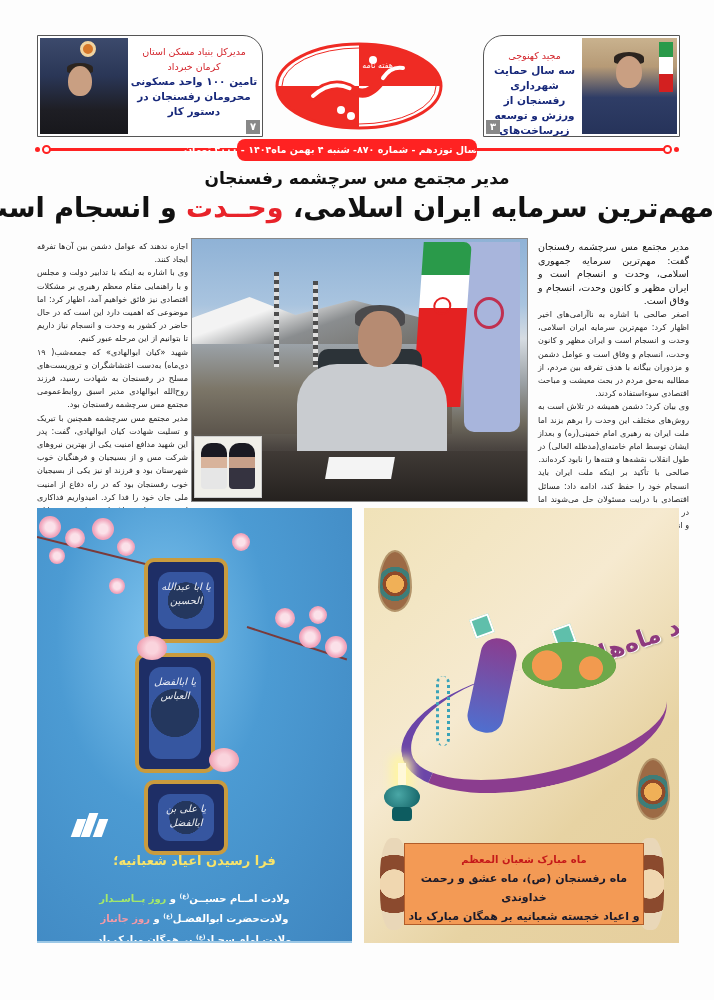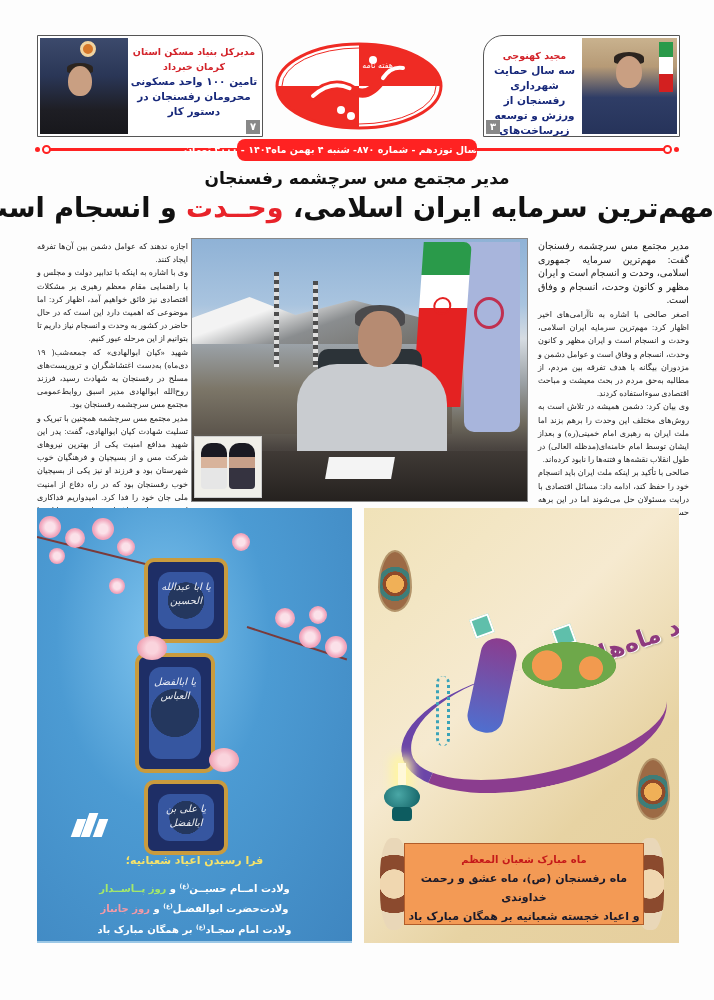--- a/index.html
+++ b/index.html
@@ -25,21 +25,21 @@
   .teaser .hair { position:absolute; background:#2b241f; border-radius: 50% 50% 20% 20%; }
   .teaser-left .hair { left: 27px; top: 25px; width: 26px; height: 10px; }
   .teaser-right .hair { left: 32px; top: 14px; width: 30px; height: 12px; }
   .teaser .logo-badge { position:absolute; left: 40px; top: 3px; width: 16px; height: 16px; border-radius: 50%;
     background:#d6772a; border: 3px solid #f0d3a0; }
   .teaser .flag { position:absolute; right: 4px; top: 4px; width: 14px; height: 50px;
     background: linear-gradient(180deg,#2a9a4a 0 30%,#fff 30% 65%,#d32020 65% 100%); }
   .teaser .text { position: absolute; top: 8px; text-align: center; line-height: 15px; }
   .teaser-left .text { left: 92px; right: 4px; }
   .teaser-right .text { left: 4px; right: 98px; top: 12px; }
-  .teaser .kicker { color: #d3232a; font-size: 9.5px; font-weight: bold; display:block; }
+  .teaser .kicker { color: #d3232a; font-size: 9.5px; font-weight: normal; display:block; }
   .teaser .headline { color: #17287a; font-size: 10.5px; font-weight: bold; display:block; }
   .teaser .pagenum { position: absolute; bottom: 2px; width: 14px; height: 14px; background: #888; color: #fff;
     font-size: 10px; font-weight: bold; text-align: center; line-height: 14px; }
   .teaser-left .pagenum { left: 251px; left: auto; right: 2px; }
   .teaser-right .pagenum { left: 2px; }
 
   .logo { position: absolute; left: 273px; top: 38px; width: 172px; height: 96px; }
 
   
   .datebar { position: absolute; left: 37px; top: 139px; width: 640px; height: 22px; }
@@ -53,21 +53,21 @@
   .datebar .pill { position: absolute; left: 200px; width: 240px; height: 22px; background: #f22; border-radius: 8px;
     color: #fff; font-size: 9.5px; font-weight: bold; text-align: center; line-height: 22px; white-space: nowrap; }
 
   
   .overline { position: absolute; top: 168px; left: 0; width: 714px; text-align: center;
     font-size: 17px; font-weight: bold; color: #111; }
   .main-title { position: absolute; top: 192px; left: 0; width: 714px; text-align: center;
     font-size: 27px; font-weight: bold; color: #111; white-space: nowrap; letter-spacing: -0.5px; }
   .main-title .accent { color: #e8232a; }
 
-  .col { position: absolute; top: 240px; width: 151px; font-size: 8px; line-height: 13.2px; text-align: justify; color: #222; font-family: Liberation Serif, serif; }
+  .col { position: absolute; top: 240px; width: 151px; font-size: 8px; line-height: 13.2px; text-align: justify; color: #222; }
   .col-right { left: 538px; }
   .col-left { left: 37px; }
   .col p { margin-bottom: 0; }
   .col .lead { font-size: 9.5px; line-height: 13.6px; color: #111; }
 
   .lead-photo { position: absolute; left: 191px; top: 238px; width: 337px; height: 264px; border: 1px solid #888; overflow: hidden;
     background: linear-gradient(180deg,#8fb2d6 0%,#a9c4df 25%,#d6dce2 38%,#9aa0a4 55%,#6f6a5e 70%,#4a4440 80%,#2b2a2a 100%); }
   .lead-photo .mountain { position:absolute; left:0; top: 55px; width: 230px; height: 60px;
     background: linear-gradient(160deg,#f3f3f3 0 30%,#8a8d8f 55%,#6e6b64 100%); clip-path: polygon(0 40%,25% 5%,45% 35%,70% 10%,100% 40%,100% 100%,0 100%); }
   .lead-photo .stack { position:absolute; width: 5px; background: repeating-linear-gradient(180deg,#4c4c4c 0 4px,#e0e0e0 4px 8px); }
@@ -106,21 +106,21 @@
   .panel .cal { position:absolute; inset: 18px 12px; color: #fff; font-family: "DejaVu Serif", serif; font-size: 10px; font-style: italic; text-align:center; line-height: 14px; opacity: .9; }
   .panel.p1 { top: 50px; height: 85px; }
   .panel.p2 { top: 145px; height: 120px; left: 98px; width: 80px; }
   .panel.p3 { top: 272px; height: 75px; }
   .rose { position:absolute; width: 30px; height: 24px; border-radius: 50%; background: radial-gradient(circle,#fad4dd 0 30%,#f0a6b7 70%,#e68ca2 100%); }
 
   .ad-logo { position:absolute; left: 33px; top: 305px; width: 40px; height: 32px; }
   .ad-logo .bar { position:absolute; bottom: 8px; width: 9px; background:#fff; transform: skewX(-20deg); }
 
   .ad-left .caption { position:absolute; left: 0; right: 0; top: 344px; text-align: center; color: #fff; font-weight: bold; line-height: 17px; }
-  .ad-left .caption .h { color: #f7e36a; font-size: 11px; display:block; margin-bottom: 8px; }
+  .ad-left .caption .h { color: #f7e36a; font-size: 13px; display:block; margin-bottom: 18px; }
   .ad-left .caption .ln { font-size: 10px; display:block; }
   .ad-left .caption .green { color: #a4e86a; }
   .ad-left .caption .pink { color: #f59aa6; }
   .ad-left .caption sup { font-size: 6px; }
 
   .drop { position:absolute; width: 34px; height: 62px; border-radius: 50% 50% 50% 50% / 60% 60% 40% 40%;
     background: radial-gradient(circle at 50% 55%,#f0b057 0 25%,#8f4a2a 26% 35%,#3e7d78 36% 48%,#9c6a45 49% 100%); border: 2px solid #b3946a; }
   .ad-right .slogan { position:absolute; left: 120px; top: 55px; font-size: 24px; font-weight: bold; color: #8e3a7e;
     transform: rotate(-20deg); transform-origin: left top; white-space: nowrap; text-shadow: 1px 1px 0 #fff, 2px 2px 2px rgba(0,0,0,.2); }
   .ad-right .calli { position:absolute; left: 35px; top: 160px; width: 270px; height: 120px; border-radius: 50%;

